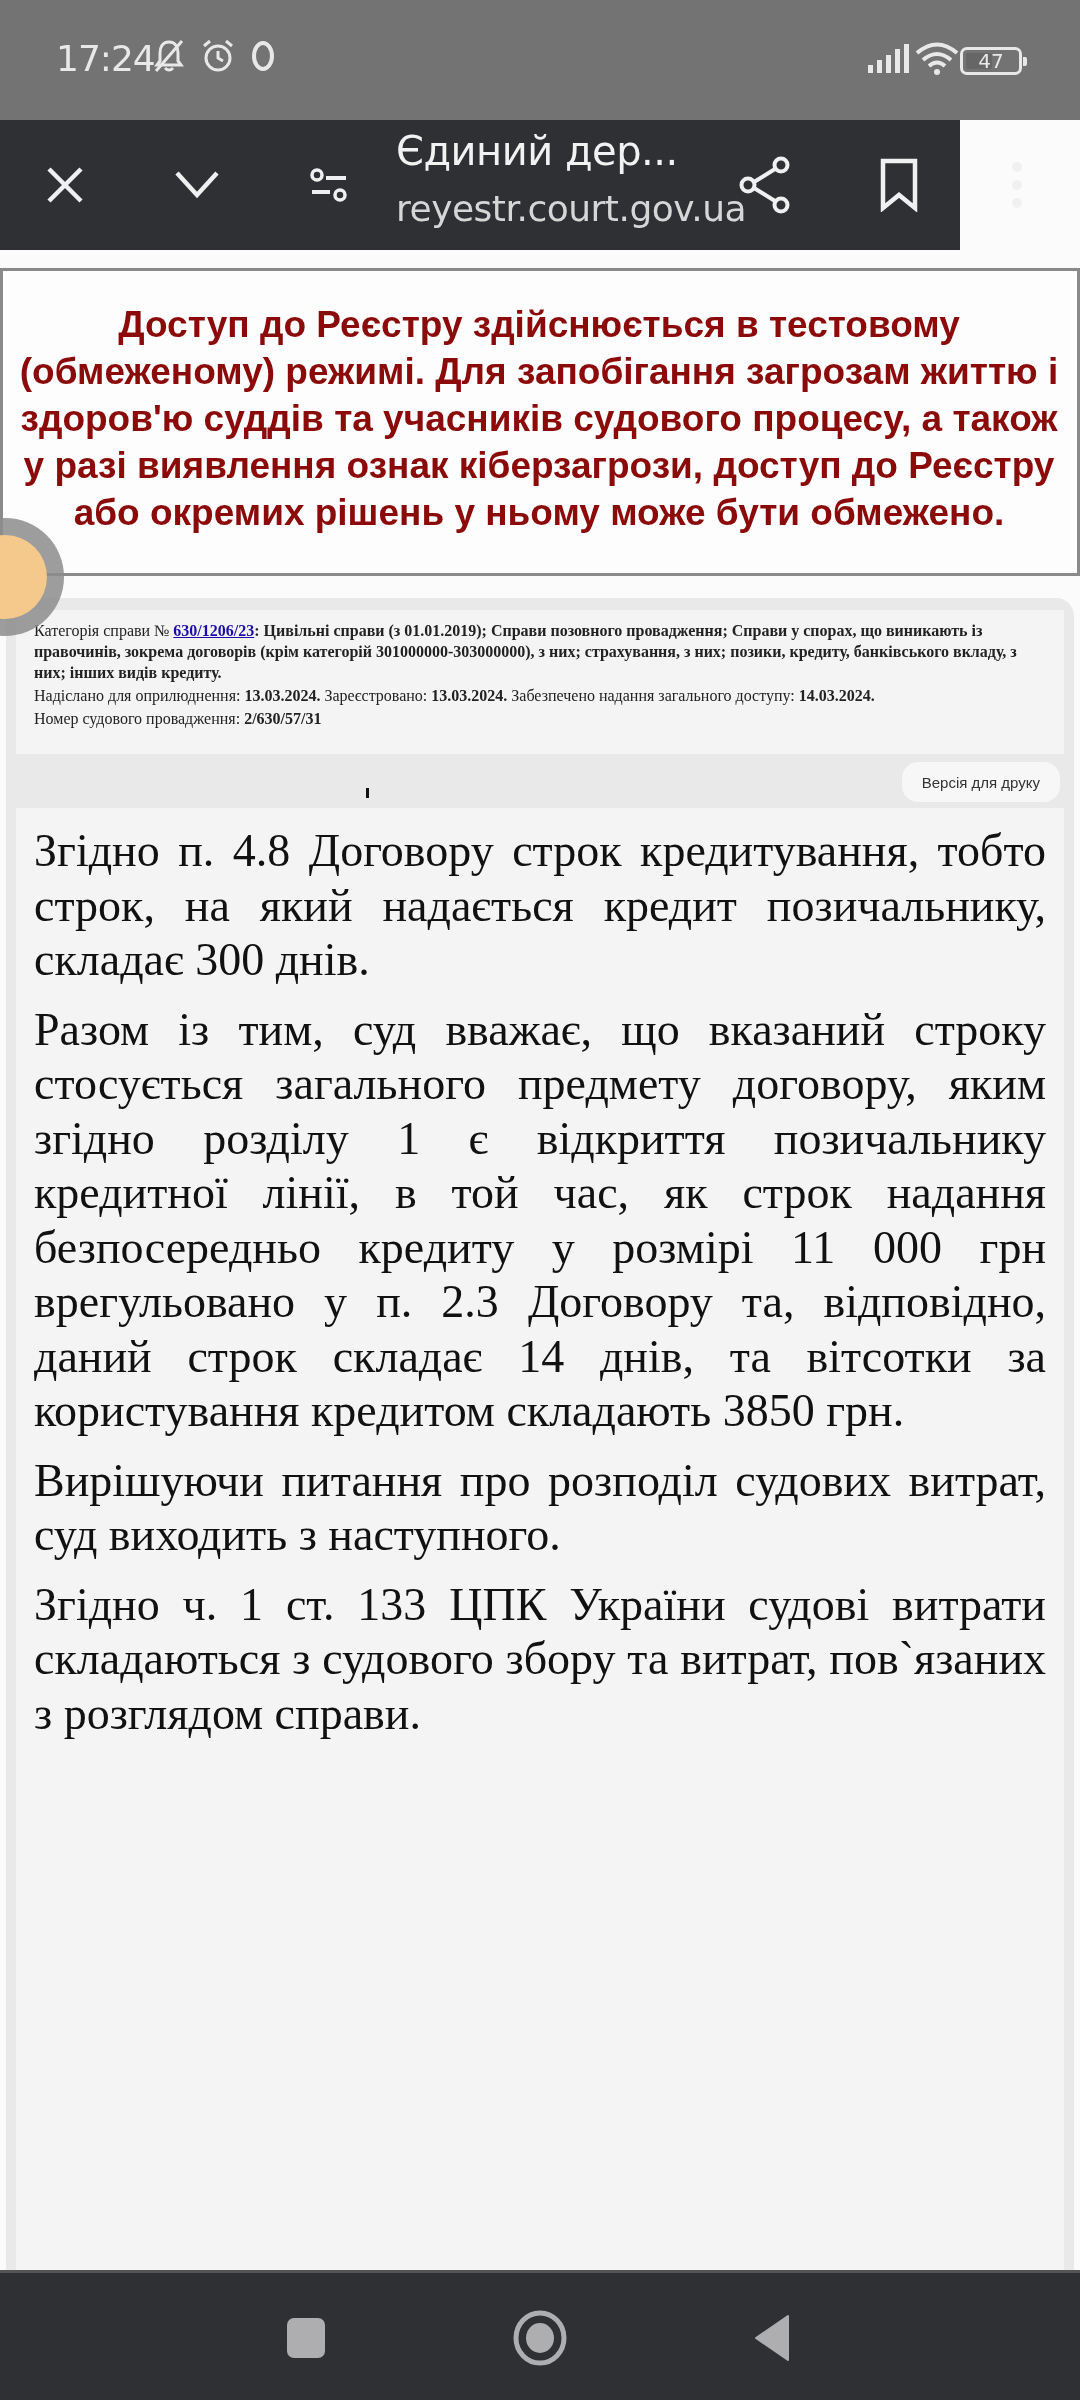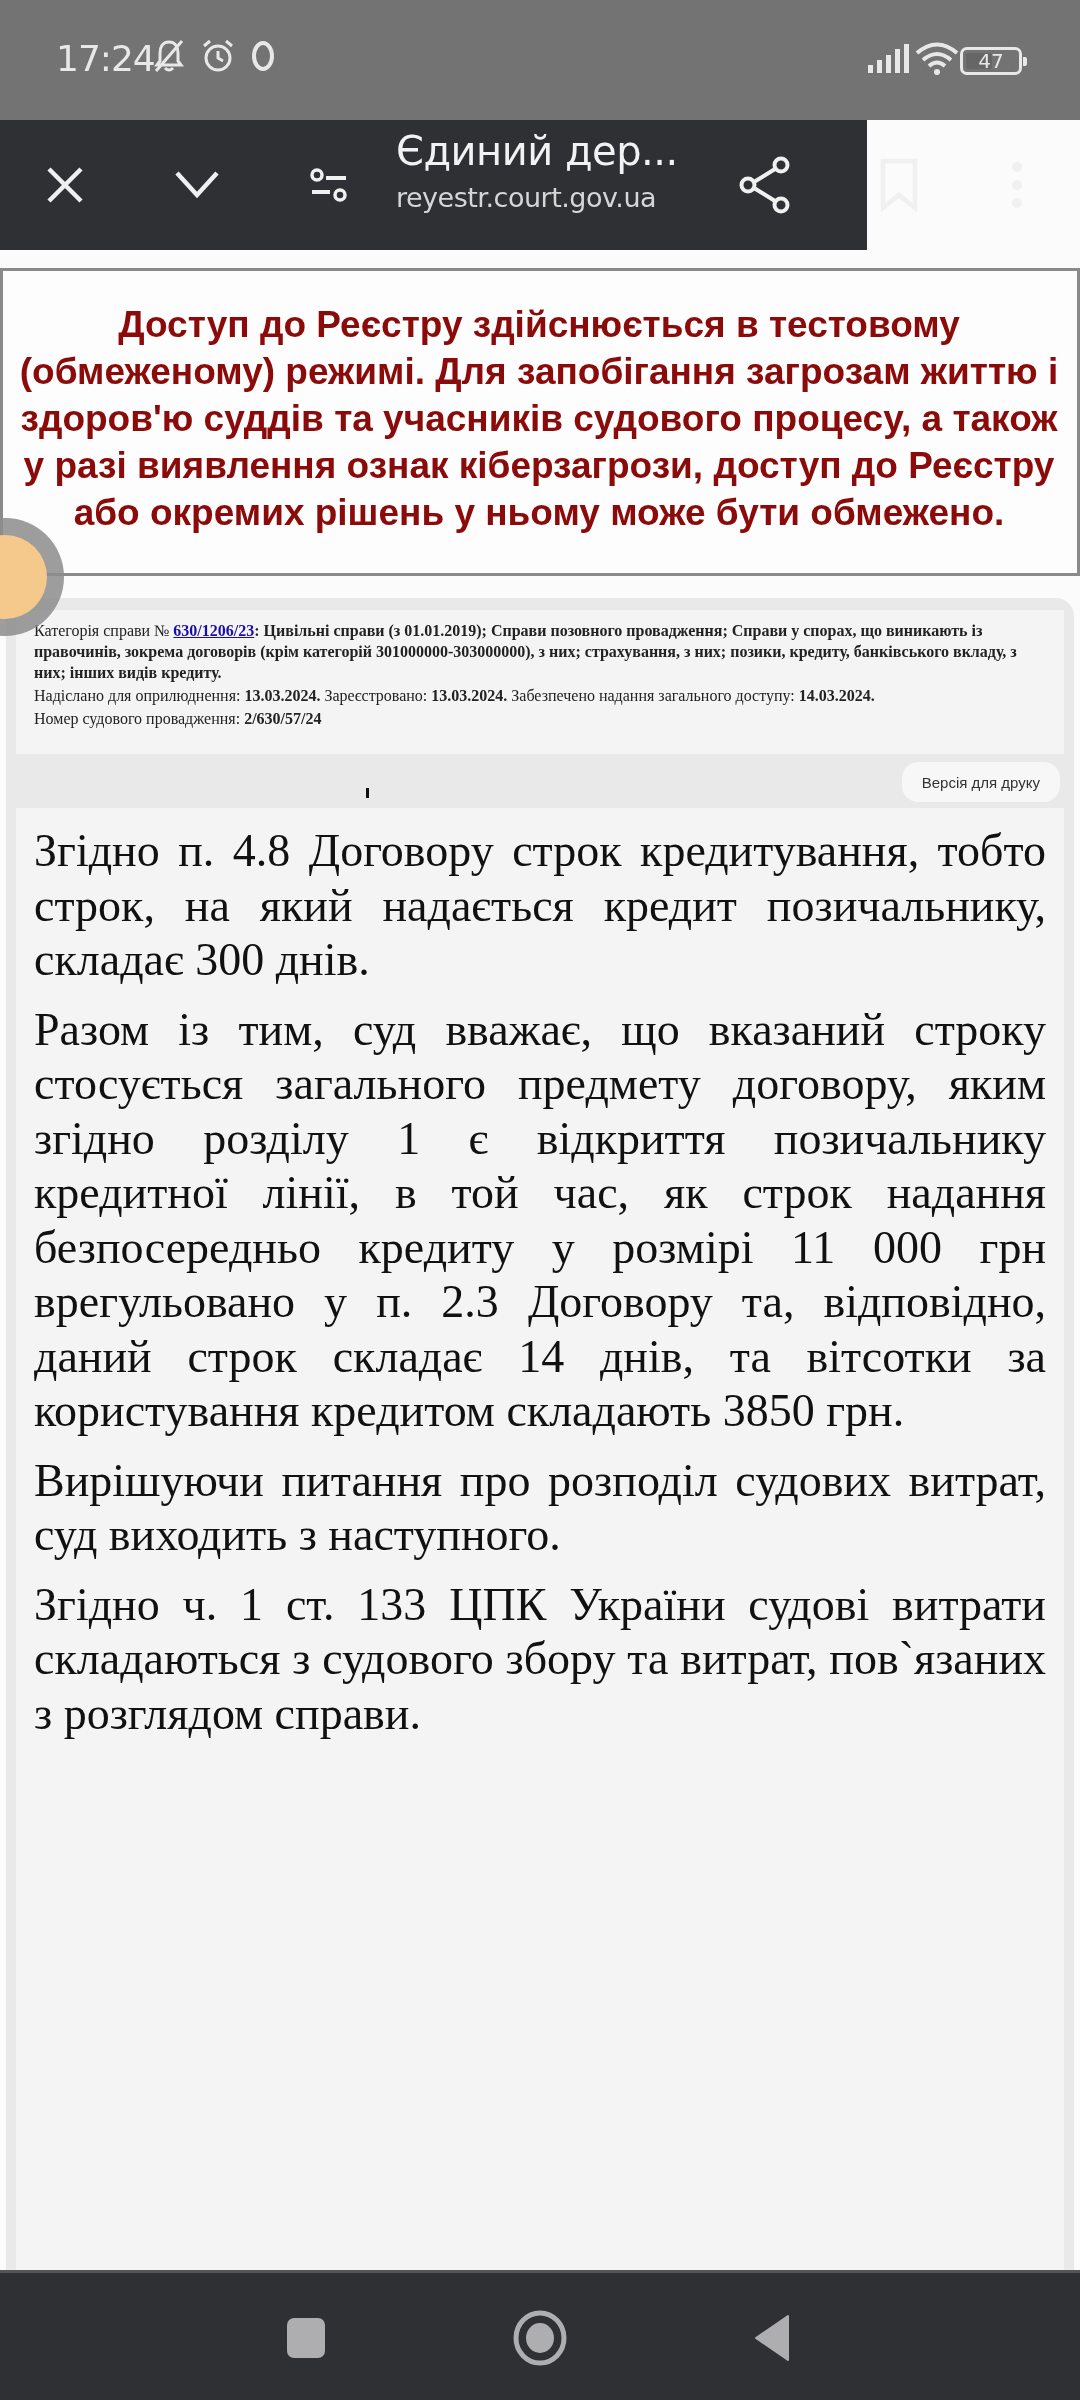--- a/index.html
+++ b/index.html
@@ -10,24 +10,24 @@
     .status-bar { position: absolute; top: 0; left: 0; width: 1080px; height: 120px; background: #737373; color: #e8e8e8; }
     .status-time { position: absolute; left: 56px; top: 38px; font-size: 36px; font-family: "DejaVu Sans", sans-serif; letter-spacing: -1px; }
     .status-icons-left { position: absolute; left: 152px; top: 38px; display: flex; gap: 14px; align-items: center; }
     .status-icons-right { position: absolute; right: 58px; top: 42px; display: flex; align-items: center; }
     .battery { width: 62px; height: 28px; border: 3px solid #e8e8e8; border-radius: 7px; position: relative; display: flex; align-items: center; justify-content: center; font-size: 20px; color: #e8e8e8; font-family: "DejaVu Sans", sans-serif; }
     .battery::before { content: ""; position: absolute; left: 3px; top: 3px; bottom: 3px; width: 26px; background: #666; border-radius: 2px; z-index: 0; }
     .battery::after { content: ""; position: absolute; right: -8px; top: 7px; width: 4px; height: 9px; background: #e8e8e8; border-radius: 0 2px 2px 0; }
     .battery span { position: relative; z-index: 1; }
 
     
-    .toolbar { position: absolute; top: 120px; left: 0; width: 867px; height: 130px; background: #2f3033; color: #f0f0f0; }
+    .toolbar { position: absolute; top: 120px; left: 0; width: 960px; height: 130px; background: #2f3033; color: #f0f0f0; }
     .tb-btn { position: absolute; top: 20px; width: 90px; height: 90px; display: flex; align-items: center; justify-content: center; }
     .tb-title { position: absolute; left: 396px; top: 8px; font-size: 40px; color: #f2f2f2; font-family: "DejaVu Sans", sans-serif; letter-spacing: -0.5px; }
-    .tb-url { position: absolute; left: 396px; top: 62px; font-size: 27px; color: #d6d6d6; font-family: "DejaVu Sans", sans-serif; letter-spacing: -0.5px; }
+    .tb-url { position: absolute; left: 396px; top: 68px; font-size: 36px; color: #d6d6d6; font-family: "DejaVu Sans", sans-serif; letter-spacing: -0.5px; }
 
     
     .content { position: absolute; top: 250px; left: 0; width: 1080px; height: 2020px; background: #fbfbfb; overflow: hidden; }
 
     .notice { position: absolute; top: 18px; left: 0; width: 1080px; height: 308px; background: #fdfdfd; border: 3px solid #8a8a8a; border-left-width: 3px; border-right-width: 3px; padding: 30px 10px 0 8px; text-align: center; color: #8b0a0a; font-weight: bold; font-size: 37px; line-height: 47px; font-family: "Liberation Sans", sans-serif; }
 
     .fab { position: absolute; left: -54px; top: 268px; width: 118px; height: 118px; border-radius: 50%; background: rgba(140,140,140,0.85); display: flex; align-items: center; justify-content: center; z-index: 5; }
     .fab-inner { width: 84px; height: 84px; border-radius: 50%; background: #f4c98b; }
 
     .card { position: absolute; top: 348px; left: 6px; width: 1068px; height: 1886px; background: #e9e9e9; border-radius: 18px; }
@@ -148,21 +148,21 @@
 
   <div class="card">
     <div class="meta">
       <div class="line">
         <span>Категорія справи № </span><a>630/1206/23</a><b>: Цивільні справи (з 01.01.2019); Справи позовного провадження; Справи у спорах, що виникають із правочинів, зокрема договорів (крім категорій 301000000-303000000), з них; страхування, з них; позики, кредиту, банківського вкладу, з них; інших видів кредиту.</b>
       </div>
       <div class="line">
         <span>Надіслано для оприлюднення: </span><b>13.03.2024.</b><span> Зареєстровано: </span><b>13.03.2024.</b><span> Забезпечено надання загального доступу: </span><b>14.03.2024.</b>
       </div>
       <div class="line">
-        <span>Номер судового провадження: </span><b>2/630/57/24</b>
+        <span>Номер судового провадження: </span><b>2/630/57/31</b>
       </div>
     </div>
 
     <div class="print-btn">Версія для друку</div>
 
     <div class="doc">
       <div class="cut"></div>
       <p>Згідно п. 4.8 Договору строк кредитування, тобто строк, на який надається кредит позичальнику, складає 300 днів.</p>
       <p>Разом із тим, суд вважає, що вказаний строку стосується загального предмету договору, яким згідно розділу 1 є відкриття позичальнику кредитної лінії, в той час, як строк надання безпосередньо кредиту у розмірі 11 000 грн врегульовано у п. 2.3 Договору та, відповідно, даний строк складає 14 днів, та вітсотки за користування кредитом складають 3850 грн.</p>
       <p>Вирішуючи питання про розподіл судових витрат, суд виходить з наступного.</p>

